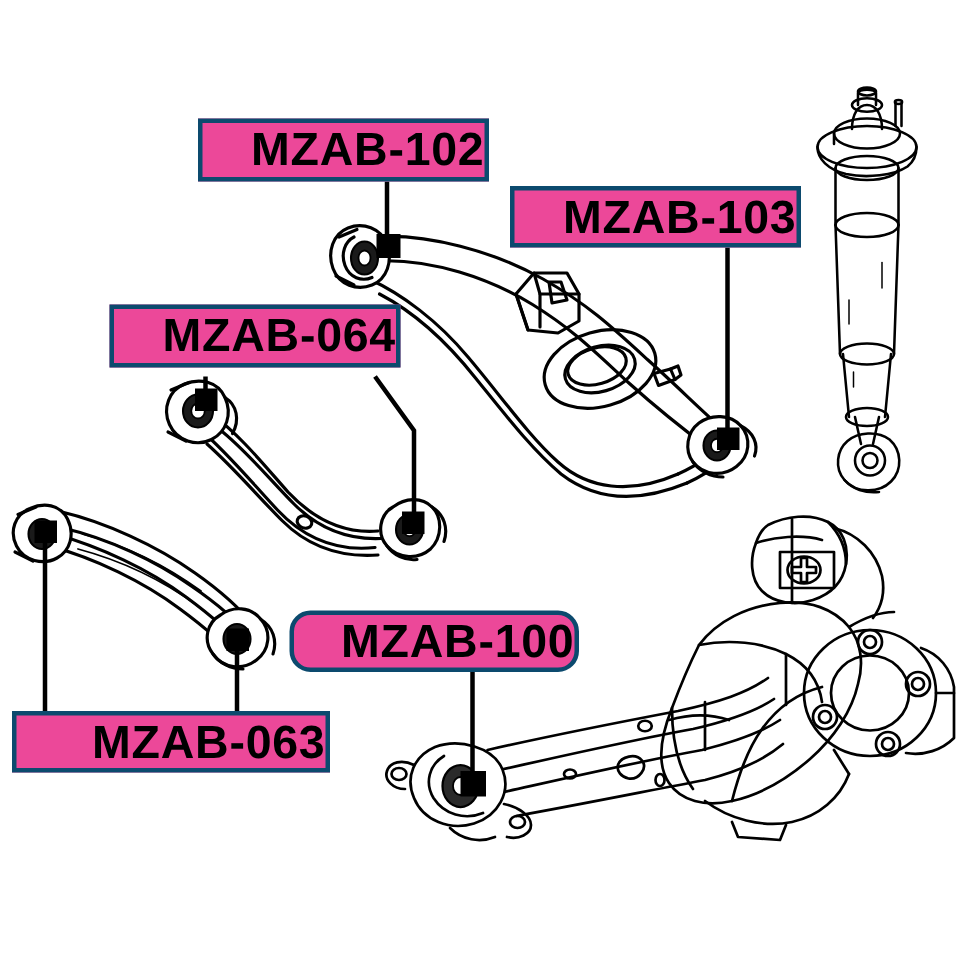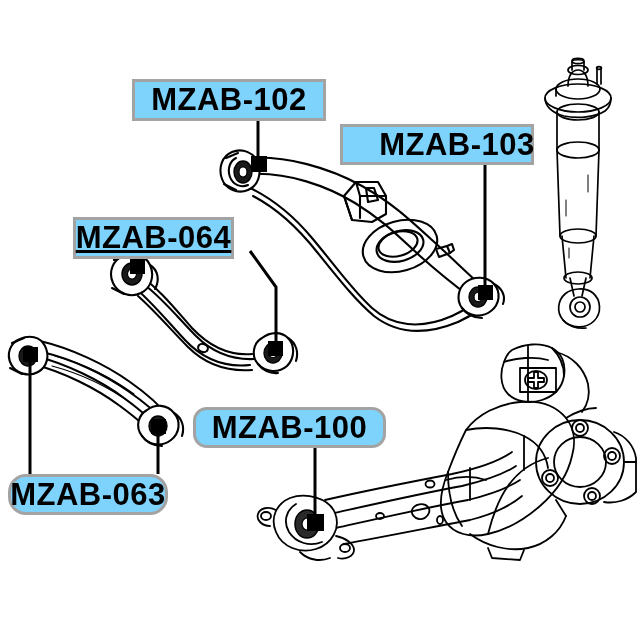--- a/index.html
+++ b/index.html
@@ -21,37 +21,37 @@
     position: absolute;
     left: 0;
     top: 0;
     width: 640px;
     height: 640px;
     display: block;
   }
   .part-label {
     position: absolute;
     box-sizing: border-box;
-    background: #7dd3fc;
-    border: 3px solid #a3a3a3;
+    background: #ec4899;
+    border: 3px solid #0c4a6e;
     display: flex;
     align-items: center;
-    justify-content: center;
+    justify-content: flex-end;
     font-family: "Liberation Sans", sans-serif;
     font-weight: bold;
     letter-spacing: 0.5px;
     color: #000000;
     white-space: nowrap;
     user-select: none;
   }
   .lbl-102 { left: 132px; top: 79px;  width: 194px; height: 42px; font-size: 31px; }
   .lbl-103 { left: 340px; top: 124px; width: 194px; height: 41px; font-size: 31px; padding-left: 40px; }
-  .lbl-064 { left: 73px;  top: 217px; width: 161px; height: 42px; font-size: 31px; text-decoration: underline; }
+  .lbl-064 { left: 73px;  top: 203px; width: 194px; height: 42px; font-size: 31px; }
   .lbl-100 { left: 193px; top: 407px; width: 193px; height: 41px; font-size: 31px; border-radius: 14px; }
-  .lbl-063 { left: 8px;   top: 474px; width: 160px; height: 41px; font-size: 31px; border-radius: 18px; }
+  .lbl-063 { left: 8px;   top: 474px; width: 212px; height: 41px; font-size: 31px; }
 </style>
 </head>
 <body>
 
 <div id="diagram-root">
 
   <svg id="diagram-svg" viewBox="0 0 640 640" xmlns="http://www.w3.org/2000/svg">
 
     <g fill="none" stroke="#000" stroke-width="2.1" stroke-linejoin="round" stroke-linecap="round">
 

